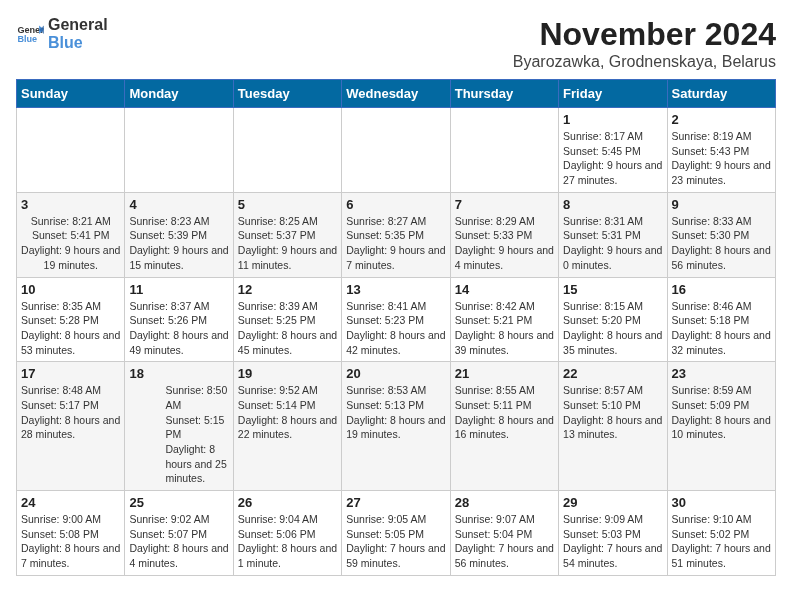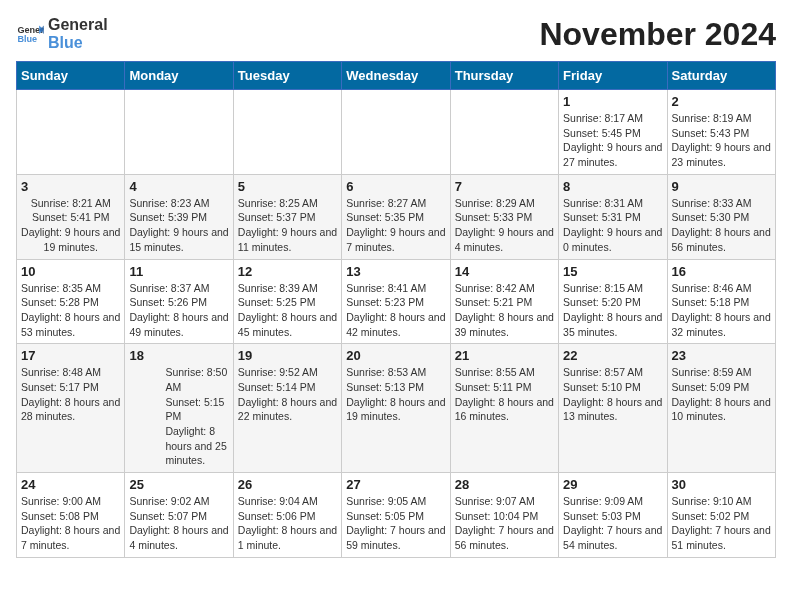--- a/index.html
+++ b/index.html
@@ -92,20 +92,21 @@
       <polygon points="33,8 40,14 33,20" fill="#4a90d9"></polygon>
       <polygon points="33,14 40,8 40,20" fill="#2a5fa0" opacity="0.7"></polygon>
     </svg>
     <div>
       <div style="font-size:16px;font-weight:bold;color:#333;line-height:1.1;">General</div>
       <div style="font-size:16px;font-weight:bold;color:#4a90d9;line-height:1.1;">Blue</div>
     </div>
   </div>
   <div class="title-block">
     <h1>November 2024</h1>
+    <h2>Byarozawka, Grodnenskaya, Belarus</h2>
   </div>
 </div>
 
 <table class="calendar">
   <thead>
     <tr>
     <th>Sunday</th>
         <th>Monday</th>
         <th>Tuesday</th>
         <th>Wednesday</th>
@@ -287,21 +288,21 @@
         </td>
         <td>
           <span class="day-number">27</span>
           <div class="day-info" style="white-space: pre-line;">Sunrise: 9:05 AM
 Sunset: 5:05 PM
 Daylight: 7 hours and 59 minutes.</div>
         </td>
         <td>
           <span class="day-number">28</span>
           <div class="day-info" style="white-space: pre-line;">Sunrise: 9:07 AM
-Sunset: 10:04 PM
+Sunset: 5:04 PM
 Daylight: 7 hours and 56 minutes.</div>
         </td>
         <td>
           <span class="day-number">29</span>
           <div class="day-info" style="white-space: pre-line;">Sunrise: 9:09 AM
 Sunset: 5:03 PM
 Daylight: 7 hours and 54 minutes.</div>
         </td>
         <td>
           <span class="day-number">30</span>

